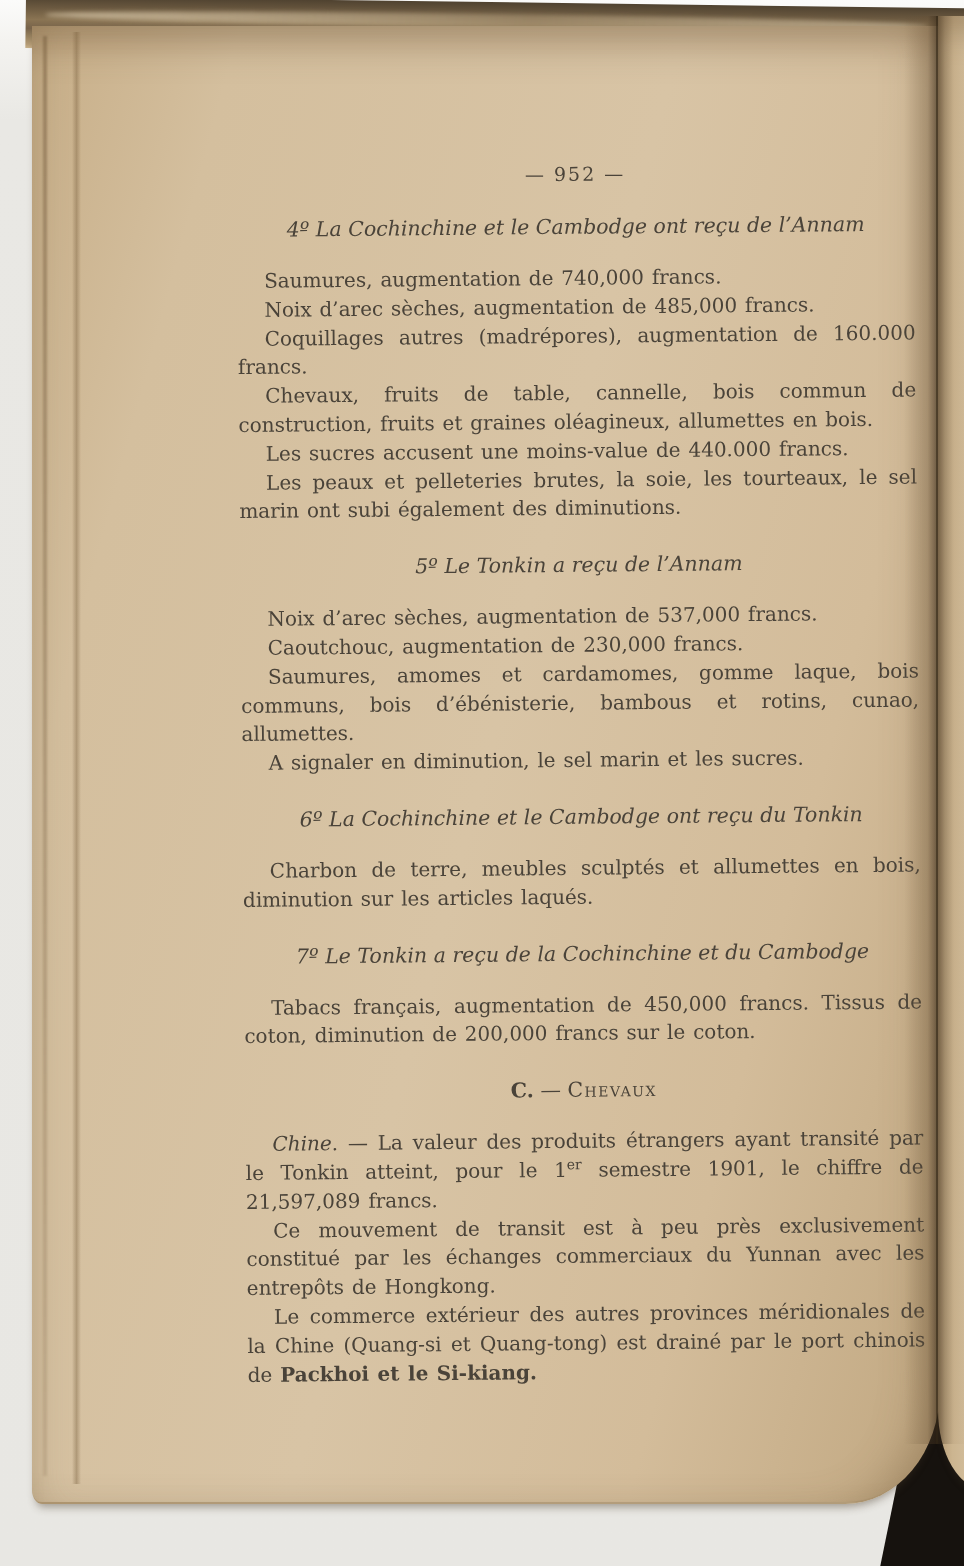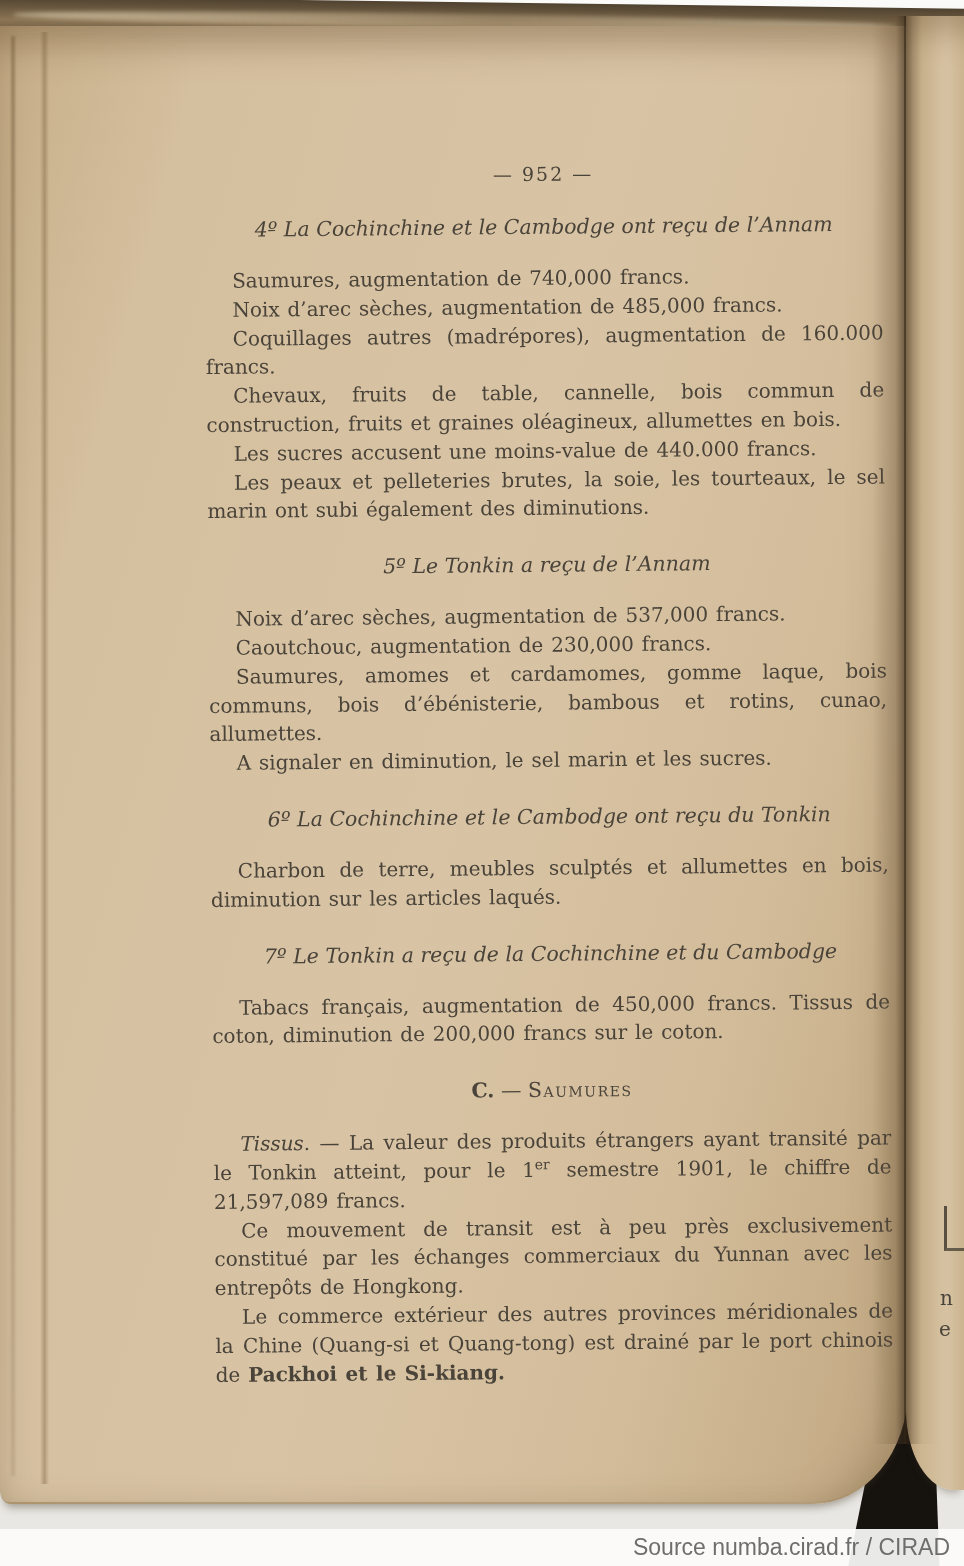--- a/index.html
+++ b/index.html
@@ -1,21 +1,21 @@
 <!DOCTYPE html>
 <html><head>
 <meta charset="utf-8">
 <style>
   html,body{margin:0;padding:0;}
   body{
     width:964px;height:1566px;position:relative;overflow:hidden;
     background:linear-gradient(180deg,#fbfbfa 0%,#f4f3f0 40px,#e9e8e4 120px,#e8e7e3 100%);
     font-family:"DejaVu Serif","Liberation Serif",serif;
   }
-  .scene{position:absolute;inset:0;}
+  .scene{position:absolute;inset:0;margin-left:32px;}
 
   
   .top-band{
     position:absolute;left:-6px;top:-4px;width:980px;height:52px;z-index:2;
     background:linear-gradient(180deg,#4f4230 0%,#6b5940 22%,#8a7453 45%,#77634a 62%,#9c8662 80%,#b69d77 93%,#c9b28c 100%);
     border-bottom-right-radius:140px 46px;
     transform:rotate(0.75deg);transform-origin:0 0;
   }
   .top-band .edge-highlight{
     position:absolute;left:2%;right:8%;top:24%;height:24%;
@@ -140,34 +140,31 @@
           </div>
           <div>
             <div class="section-heading"><span class="it">6º La Cochinchine et le Cambodge ont reçu du Tonkin</span></div>
             <p class="para"><span>Charbon de terre, meubles sculptés et allumettes en bois, diminution sur les articles laqués.</span></p>
           </div>
           <div>
             <div class="section-heading"><span class="it">7º Le Tonkin a reçu de la Cochinchine et du Cambodge</span></div>
             <p class="para"><span>Tabacs français, augmentation de 450,000 francs. Tissus de coton, diminution de 200,000 francs sur le coton.</span></p>
           </div>
           <div>
-            <div class="section-heading"><span class="bd">C.</span><span> — </span><span class="sc">Saumures</span></div>
-            <p class="para"><span class="it">Tissus</span><span>. — La valeur des produits étrangers ayant transité par le Tonkin atteint, pour le 1</span><sup>er</sup><span> semestre 1901, le chiffre de 21,597,089 francs.</span></p>
+            <div class="section-heading"><span class="bd">C.</span><span> — </span><span class="sc">Chevaux</span></div>
+            <p class="para"><span class="it">Chine</span><span>. — La valeur des produits étrangers ayant transité par le Tonkin atteint, pour le 1</span><sup>er</sup><span> semestre 1901, le chiffre de 21,597,089 francs.</span></p>
             <p class="para"><span>Ce mouvement de transit est à peu près exclusivement constitué par les échanges commerciaux du Yunnan avec les entrepôts de Hongkong.</span></p>
             <p class="para"><span>Le commerce extérieur des autres provinces méridionales de la Chine (Quang-si et Quang-tong) est drainé par le port chinois de </span><span class="bd">Packhoi et le Si-kiang.</span></p>
           </div>
         </div>
     </div>
   </div>
 
   <div class="page-right">
     <div class="frag-line"></div>
     <span class="frag-letter f1">n</span>
     <span class="frag-letter f2">e</span>
   </div>
 
   <div class="gutter-shadow"></div>
 
-  <div class="watermark-bar">
-    <span>Source numba.cirad.fr / CIRAD</span>
-  </div>
 
 </div>
 
 </body></html>

